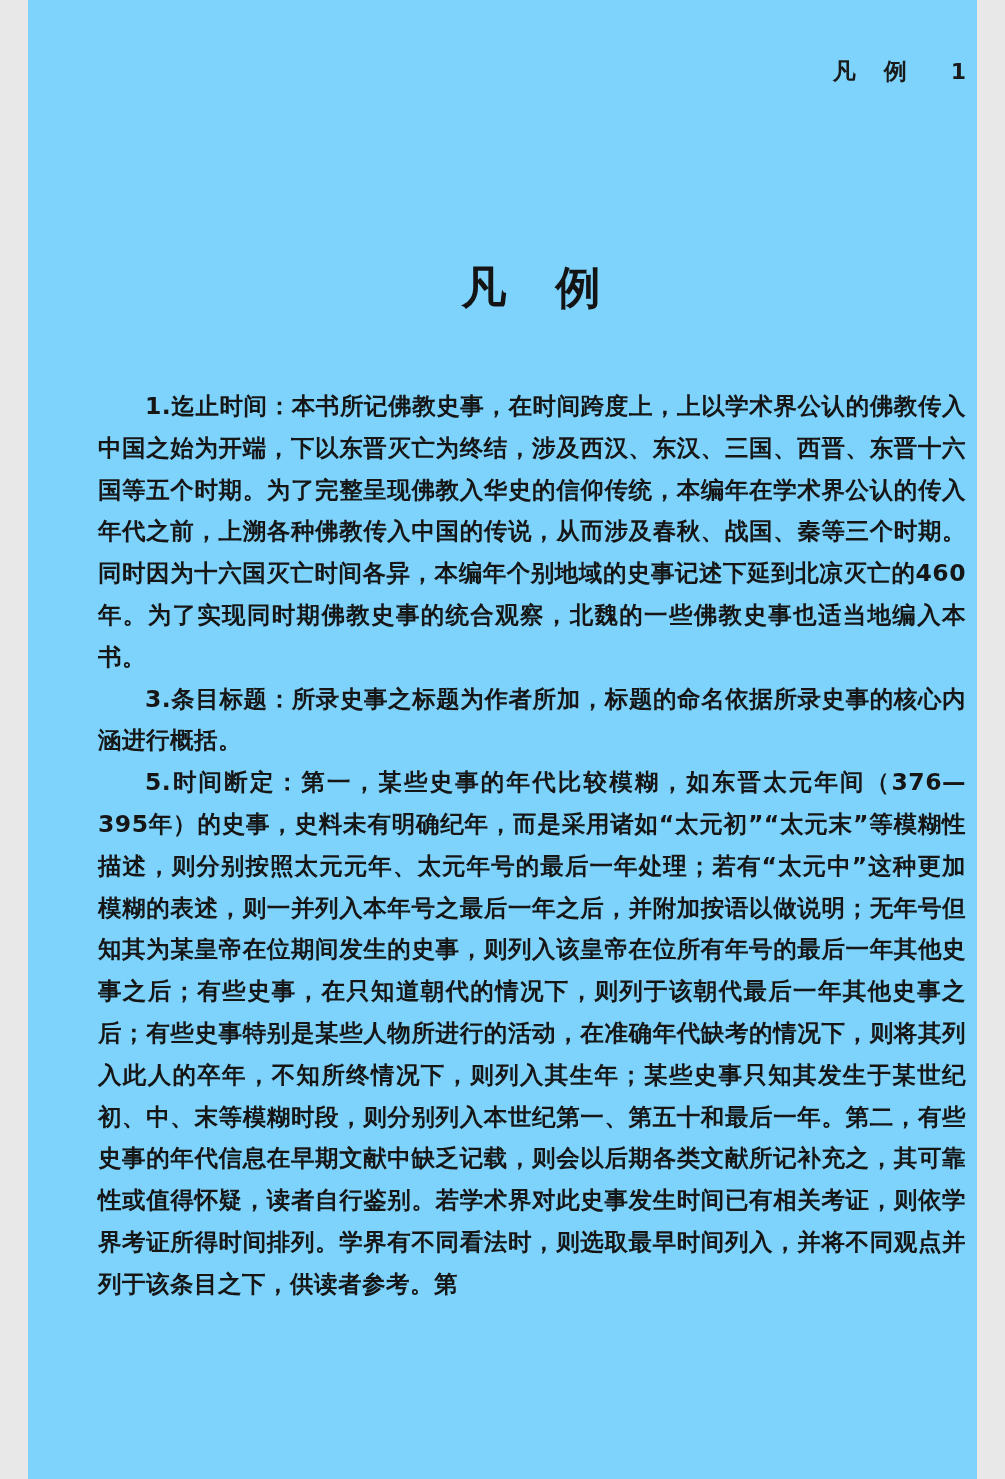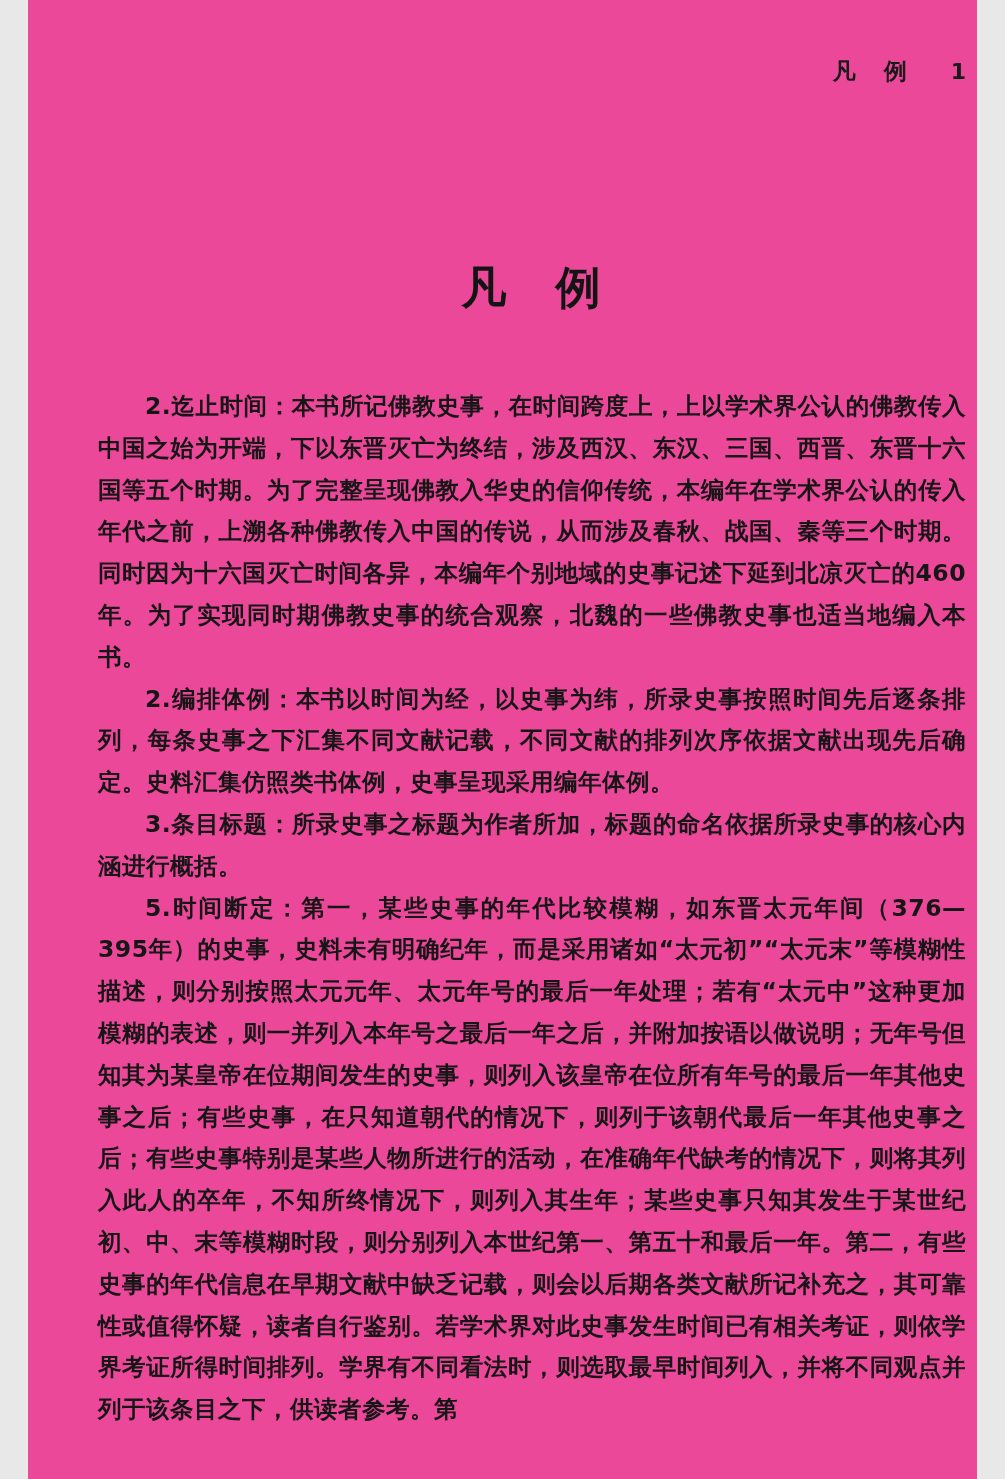--- a/index.html
+++ b/index.html
@@ -5,21 +5,21 @@
   html, body {
     margin: 0;
     padding: 0;
     background: #e8e8e8;
   }
   .page {
     position: relative;
     width: 949px;
     height: 1479px;
     margin: 0 auto;
-    background: #ec4899;
+    background: #7dd3fc;
     color: #161616;
     font-family: "DejaVu Sans", sans-serif;
     overflow: hidden;
   }
   .running-header {
     position: absolute;
     top: 56px;
     left: 70px;
     width: 868px;
     text-align: right;
@@ -72,19 +72,18 @@
 
 <div class="page">
 
   <div class="running-header">
     <span class="rh-title">凡 例</span><span class="rh-pagenum">1</span>
   </div>
 
   <h1 class="page-title">凡　例</h1>
 
   <div class="body-text">
-      <p>2.迄止时间：本书所记佛教史事，在时间跨度上，上以学术界公认的佛教传入中国之始为开端，下以东晋灭亡为终结，涉及西汉、东汉、三国、西晋、东晋十六国等五个时期。为了完整呈现佛教入华史的信仰传统，本编年在学术界公认的传入年代之前，上溯各种佛教传入中国的传说，从而涉及春秋、战国、秦等三个时期。同时因为十六国灭亡时间各异，本编年个别地域的史事记述下延到北凉灭亡的460年。为了实现同时期佛教史事的统合观察，北魏的一些佛教史事也适当地编入本书。</p>
-      <p>2.编排体例：本书以时间为经，以史事为纬，所录史事按照时间先后逐条排列，每条史事之下汇集不同文献记载，不同文献的排列次序依据文献出现先后确定。史料汇集仿照类书体例，史事呈现采用编年体例。</p>
+      <p>1.迄止时间：本书所记佛教史事，在时间跨度上，上以学术界公认的佛教传入中国之始为开端，下以东晋灭亡为终结，涉及西汉、东汉、三国、西晋、东晋十六国等五个时期。为了完整呈现佛教入华史的信仰传统，本编年在学术界公认的传入年代之前，上溯各种佛教传入中国的传说，从而涉及春秋、战国、秦等三个时期。同时因为十六国灭亡时间各异，本编年个别地域的史事记述下延到北凉灭亡的460年。为了实现同时期佛教史事的统合观察，北魏的一些佛教史事也适当地编入本书。</p>
       <p>3.条目标题：所录史事之标题为作者所加，标题的命名依据所录史事的核心内涵进行概括。</p>
       <p>5.时间断定：第一，某些史事的年代比较模糊，如东晋太元年间（376—395年）的史事，史料未有明确纪年，而是采用诸如“太元初”“太元末”等模糊性描述，则分别按照太元元年、太元年号的最后一年处理；若有“太元中”这种更加模糊的表述，则一并列入本年号之最后一年之后，并附加按语以做说明；无年号但知其为某皇帝在位期间发生的史事，则列入该皇帝在位所有年号的最后一年其他史事之后；有些史事，在只知道朝代的情况下，则列于该朝代最后一年其他史事之后；有些史事特别是某些人物所进行的活动，在准确年代缺考的情况下，则将其列入此人的卒年，不知所终情况下，则列入其生年；某些史事只知其发生于某世纪初、中、末等模糊时段，则分别列入本世纪第一、第五十和最后一年。第二，有些史事的年代信息在早期文献中缺乏记载，则会以后期各类文献所记补充之，其可靠性或值得怀疑，读者自行鉴别。若学术界对此史事发生时间已有相关考证，则依学界考证所得时间排列。学界有不同看法时，则选取最早时间列入，并将不同观点并列于该条目之下，供读者参考。第</p>
     </div>
 
 </div>
 
 </body></html>

